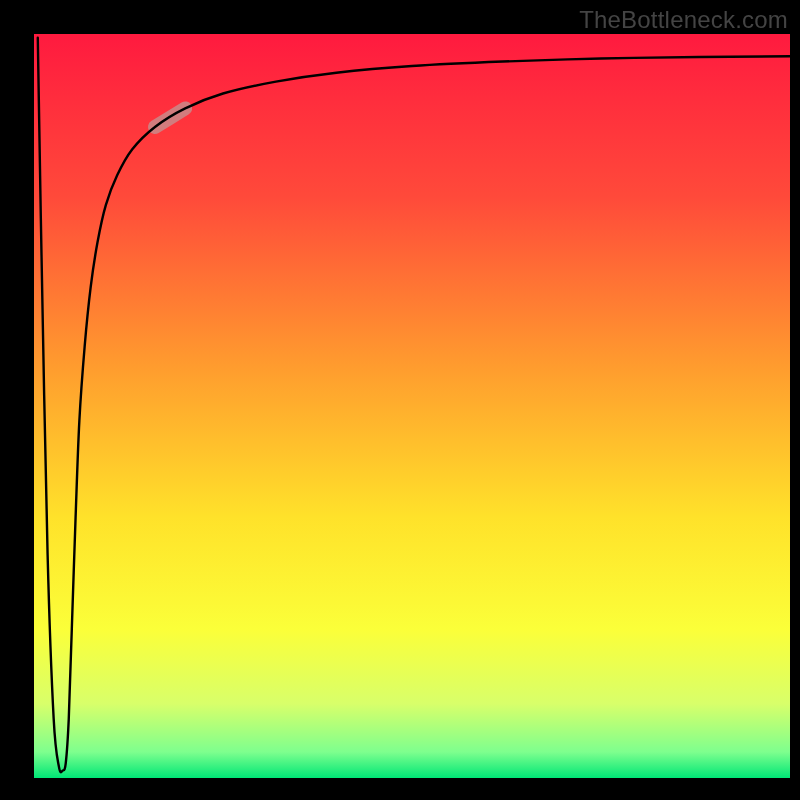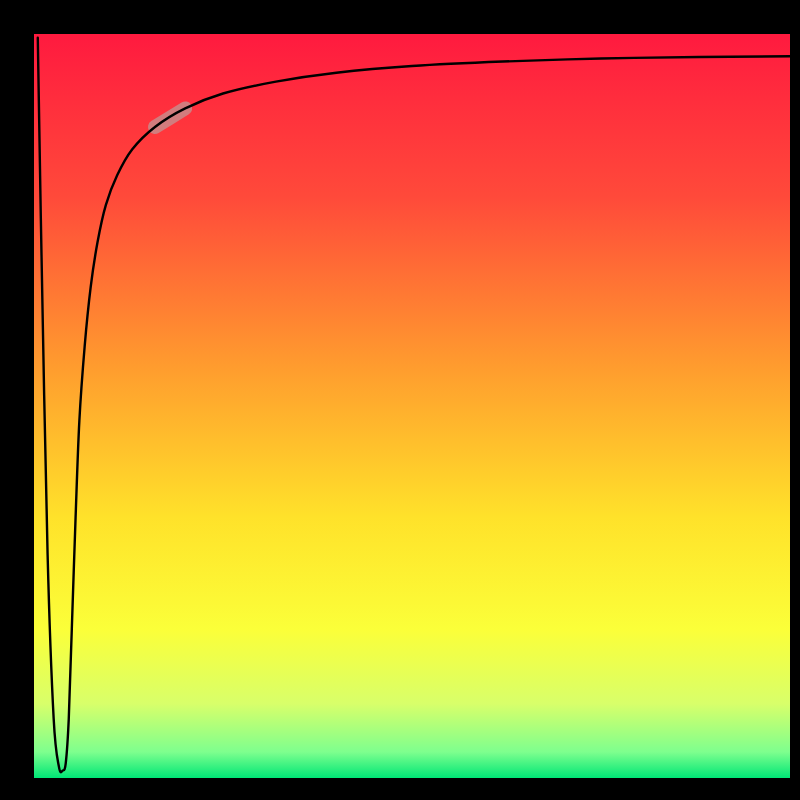--- a/index.html
+++ b/index.html
@@ -51,13 +51,14 @@
             <stop offset="90%" stop-color="#d8ff6a"></stop>
             <stop offset="96.5%" stop-color="#7eff8e"></stop>
             <stop offset="100%" stop-color="#00e676"></stop>
           </linearGradient>
         </defs>
         <rect x="0" y="0" width="756" height="744" fill="url(#bg-grad)"></rect>
         <path d="M 120.96000000000001 93 C 126.00000000000001 89.89999999999999, 146.16000000000003 77.49999999999999, 151.20000000000002 74.39999999999998" fill="none" stroke="#c98a8a" stroke-width="14" stroke-linecap="round" stroke-opacity="0.85"></path>
         <path d="M 3.7800000000000002 3.7200000000000273 C 4.41 40.30000000000003, 5.922 137.02000000000004, 7.5600000000000005 223.20000000000005 C 9.198 309.38000000000005, 11.592000000000002 443.91999999999996, 13.608000000000002 520.8 C 15.624000000000002 597.68, 17.766000000000002 649.14, 19.656000000000002 684.48 C 21.546000000000003 719.82, 23.436 724.1600000000001, 24.948 732.84 C 26.46 741.52, 27.593999999999998 737.18, 28.727999999999998 736.56 C 29.862 735.9399999999999, 30.744000000000003 737.8, 31.752000000000002 729.12 C 32.760000000000005 720.44, 33.767999999999994 706.8, 34.775999999999996 684.48 C 35.784 662.1600000000001, 36.666000000000004 628.6800000000001, 37.800000000000004 595.2 C 38.934000000000005 561.72, 40.32 518.32, 41.58 483.6 C 42.839999999999996 448.88, 43.848 415.4, 45.36 386.88 C 46.872 358.36, 48.762 334.8, 50.652 312.48 C 52.542 290.16, 54.55799999999999 270.32, 56.699999999999996 252.95999999999998 C 58.842 235.6, 60.984 221.96000000000004, 63.504000000000005 208.32000000000005 C 66.024 194.68000000000006, 68.54400000000001 182.28, 71.82000000000001 171.12 C 75.096 159.96, 78.75 150.66, 83.16 141.36 C 87.57 132.06000000000003, 91.98 123.38000000000005, 98.28 115.32000000000005 C 104.58 107.26000000000005, 112.14 99.82000000000001, 120.96000000000001 93 C 129.78 86.17999999999999, 139.86 79.97999999999998, 151.20000000000002 74.39999999999998 C 162.54000000000002 68.81999999999998, 173.88 63.98399999999998, 189 59.51999999999998 C 204.12 55.05599999999998, 223.02 51.08799999999999, 241.92000000000002 47.615999999999985 C 260.82000000000005 44.143999999999984, 279.72 41.291999999999994, 302.40000000000003 38.68799999999999 C 325.08000000000004 36.08399999999998, 350.28000000000003 33.851999999999954, 378 31.991999999999962 C 405.71999999999997 30.131999999999966, 437.21999999999997 28.76800000000003, 468.71999999999997 27.52800000000002 C 500.21999999999997 26.28800000000001, 534.24 25.295999999999918, 567 24.551999999999907 C 599.76 23.807999999999897, 633.78 23.43599999999994, 665.28 23.063999999999965 C 696.78 22.69199999999999, 740.88 22.444000000000035, 756 22.32000000000005" fill="none" stroke="#000000" stroke-width="2.4" stroke-linecap="round" stroke-linejoin="round"></path>
       </svg>
   </div>
+  <div class="watermark">TheBottleneck.com</div>
 </div>
 
 </body></html>

